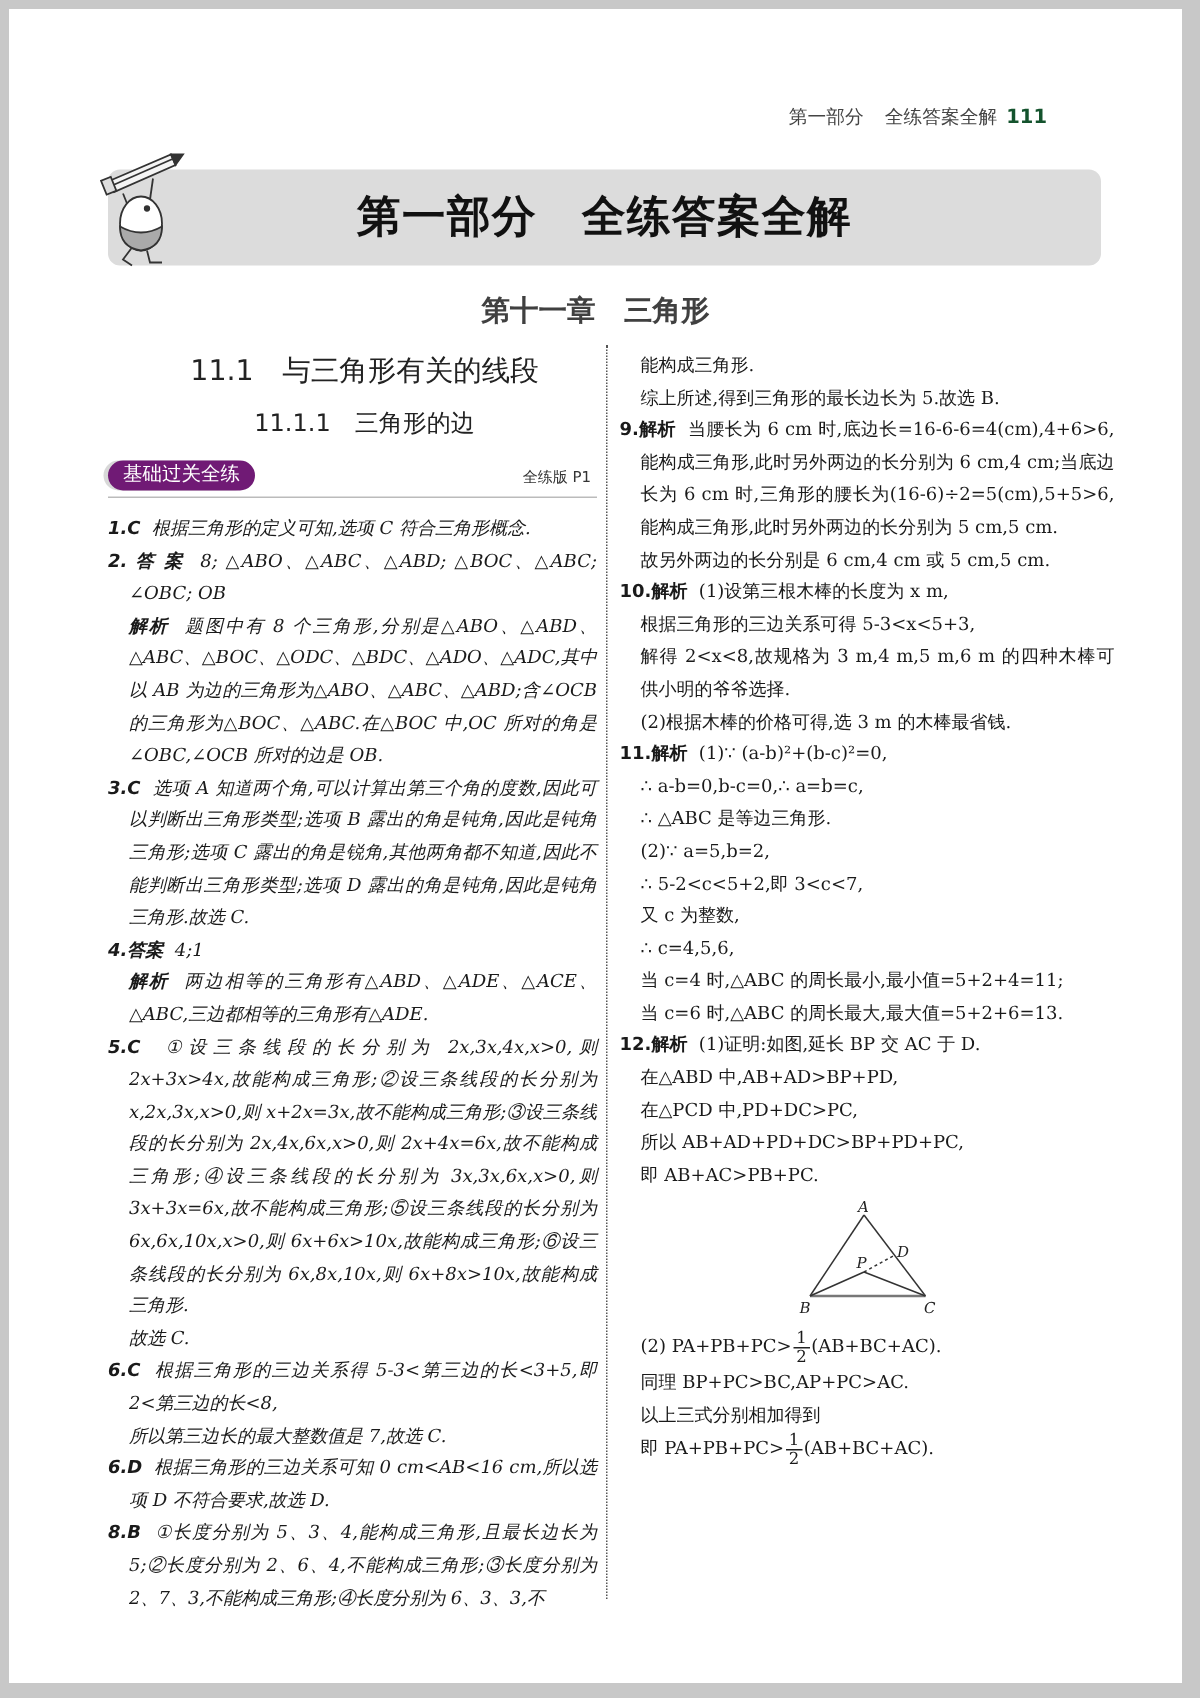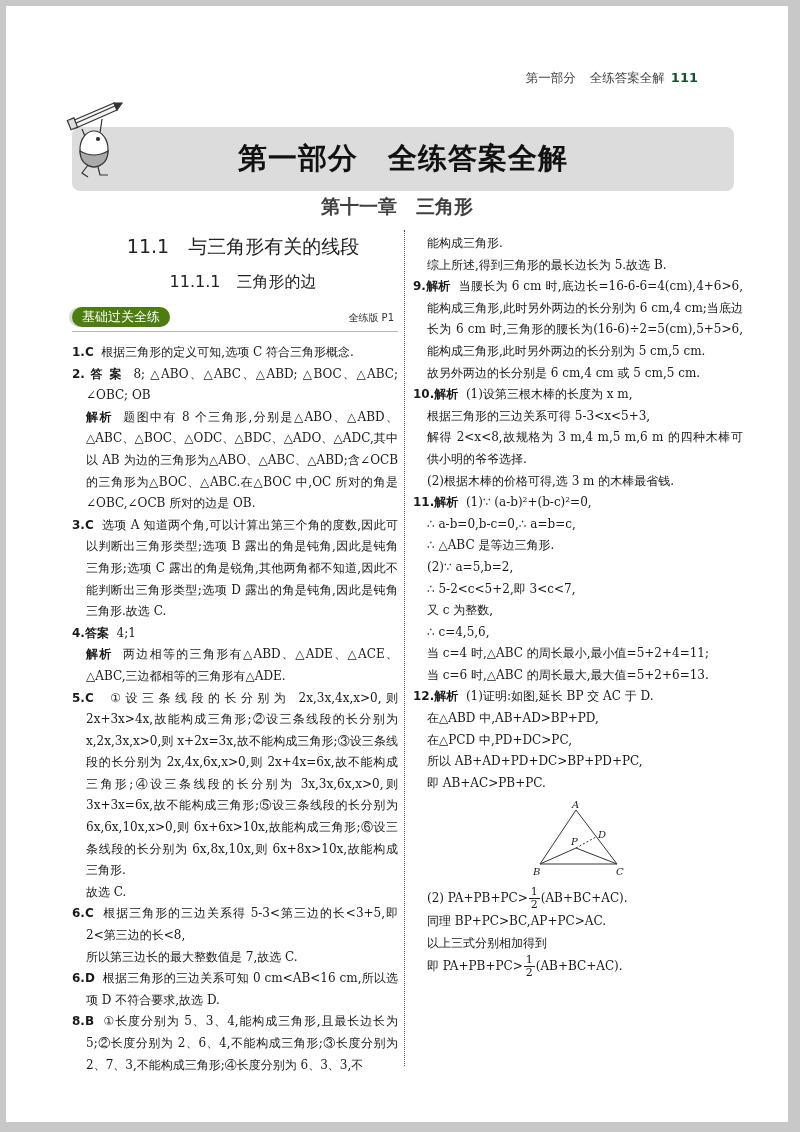--- a/index.html
+++ b/index.html
@@ -12,21 +12,21 @@
     position: absolute; left: 6px; top: 6px; width: 782px; height: 1116px;
     background: #ffffff;
   }
   .running-head {
     position: absolute; right: 90px; top: 64px;
     font-family: "DejaVu Sans", sans-serif; font-size: 12.5px; color: #444;
   }
   .running-head .sep { display:inline-block; width: 14px; }
   .running-head .num { font-weight: bold; color: #14532d; margin-left: 6px; font-size: 13px; }
   .banner {
-    position: absolute; left: 66px; top: 121px; width: 662px; height: 64px;
+    position: absolute; left: 66px; top: 107px; width: 662px; height: 64px;
     background: #dcdcdc; border-radius: 8px;
   }
   .banner-title {
     position: absolute; left: 0; right: 0; top: 12px; text-align: center;
     font-family: "DejaVu Sans", sans-serif; font-weight: bold; font-size: 29px; letter-spacing: 1px; color: #111;
   }
   .mascot { position: absolute; left: 58px; top: 93px; width: 70px; height: 80px; }
   .chapter-title {
     position: absolute; left: 0; right: 0; top: 188px; text-align: center;
     font-family: "DejaVu Sans", sans-serif; font-weight: bold; font-size: 19px; color: #404040;
@@ -41,33 +41,33 @@
     text-align: center; font-family: "DejaVu Sans", sans-serif; font-size: 19px; color: #222; margin-left: 16px;
   }
   .sub-title {
     text-align: center; font-family: "DejaVu Sans", sans-serif; font-size: 16px; color: #222; margin-top: 12px; margin-left: 16px;
   }
   .practice-bar {
     position: relative; margin-top: 14px; height: 24px; border-bottom: 1px solid #bbb;
   }
   .practice-pill {
     position: absolute; left: 0; top: 0; height: 20px; padding: 0 10px;
-    background: #4d7c0f; color: #fff; border-radius: 11px;
+    background: #701a75; color: #fff; border-radius: 11px;
     font-family: "DejaVu Sans", sans-serif; font-size: 13px; line-height: 20px;
     box-shadow: -3px 0 0 #d8d8d8;
   }
   .practice-ref {
     position: absolute; right: 4px; top: 4px; font-family: "DejaVu Sans", sans-serif; font-size: 10px; color: #333;
   }
   .ans { font-size: 12px; line-height: 21.6px; text-align: justify; }
   .ans p { margin: 0; }
   .ans .item { padding-left: 14px; text-indent: -14px; }
   .ans .indent { padding-left: 14px; }
   .ans b { font-family: "DejaVu Sans", sans-serif; font-weight: bold; }
-  .col-left .ans { margin-top: 10px; }
+  .col-left .ans { margin-top: 10px; font-style: italic; }
   .figure { margin: 4px 0 0 120px; width: 110px; height: 80px; }
   .frac { display: inline-block; vertical-align: middle; text-align: center; font-size: 11px; line-height: 12px; margin: 0 1px; }
   .frac span { display: block; }
   .frac .num { border-bottom: 1px solid #222; padding: 0 2px; }
 </style>
 </head>
 <body>
 
 <div class="page">
 

